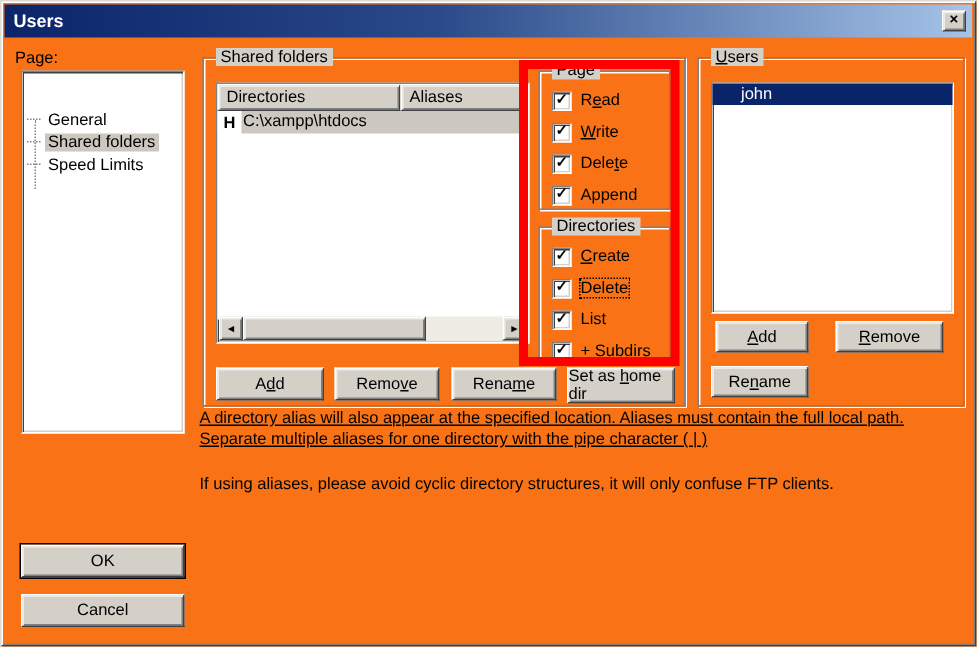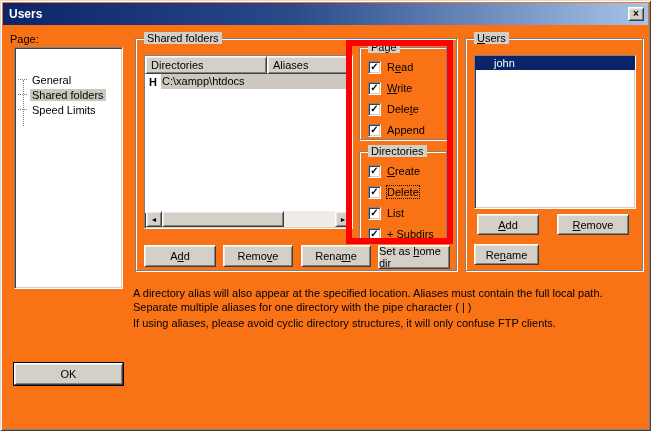--- a/index.html
+++ b/index.html
@@ -102,21 +102,21 @@
   .cb-label.focused { outline:1px dotted #000; }
 
   
   .users-group { left:465px; top:38px; width:178px; height:233px; }
   .users-list { position:absolute; left:8px; top:16px; width:162px; height:154px; }
   .user-row { height:14px; line-height:14px; padding-left:19px; cursor:default; }
   .user-row.selected { background:#0a246a; color:#fff; }
 
   
   .note { position:absolute; left:133px; width:503px; line-height:14px; }
-  .note1 { top:286px; }
+  .note1 { top:272px;text-decoration:underline; }
   .note2 { top:316px; }
 
   u { text-decoration:underline; }
   .annotation {
     position:absolute; left:346px; top:40px; width:107px; height:204px;
     border:6px solid #ff0000; pointer-events:none; z-index:50;
   }
 </style>
 </head>
 <body>
@@ -259,15 +259,18 @@
         <span>Re<u>n</u>ame</span>
       </div>
   </div>
 
   <div class="note note1">A directory alias will also appear at the specified location. Aliases must contain the full local path. Separate multiple aliases for one directory with the pipe character ( | )</div>
   <div class="note note2">If using aliases, please avoid cyclic directory structures, it will only confuse FTP clients.</div>
 
   <div class="btn raised default" style="left:14px; top:363px; width:109px; height:22px;align-items:center;">
       <span>OK</span>
     </div>
+  <div class="btn raised" style="left:14px; top:396px; width:109px; height:22px;">
+      <span>Cancel</span>
+    </div>
 
   <div class="annotation"></div>
 </div>
 
 </body></html>

